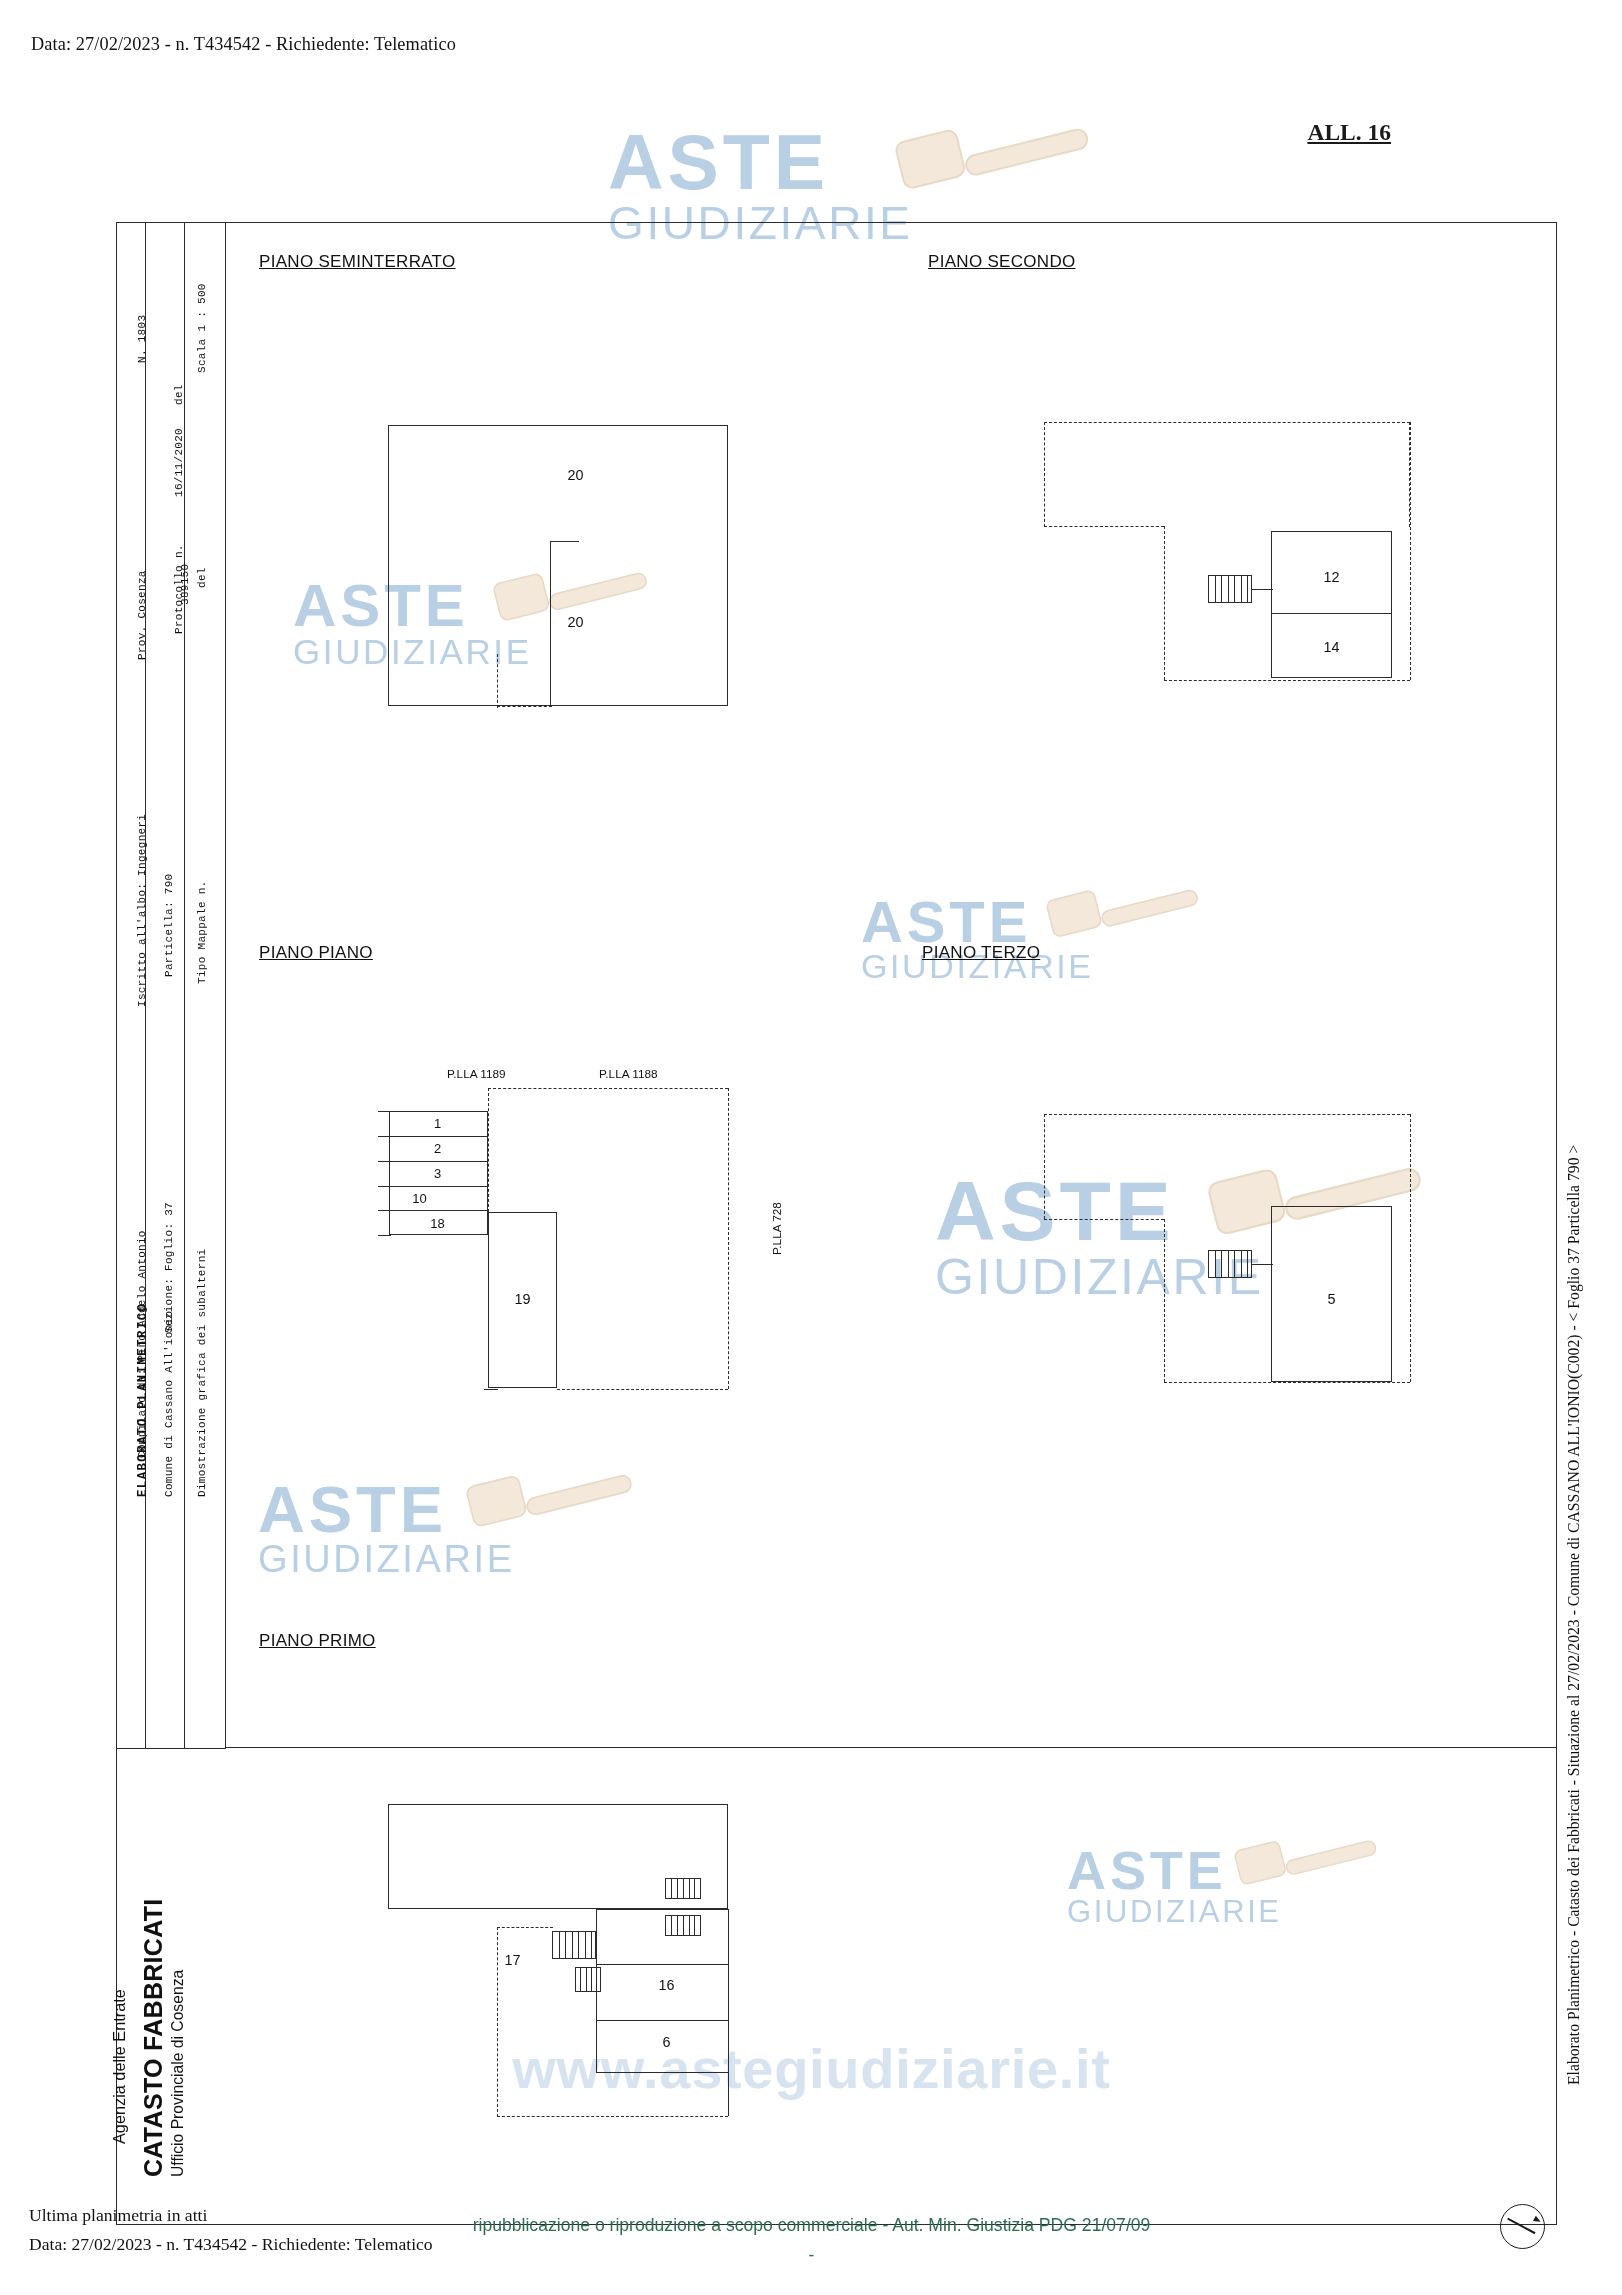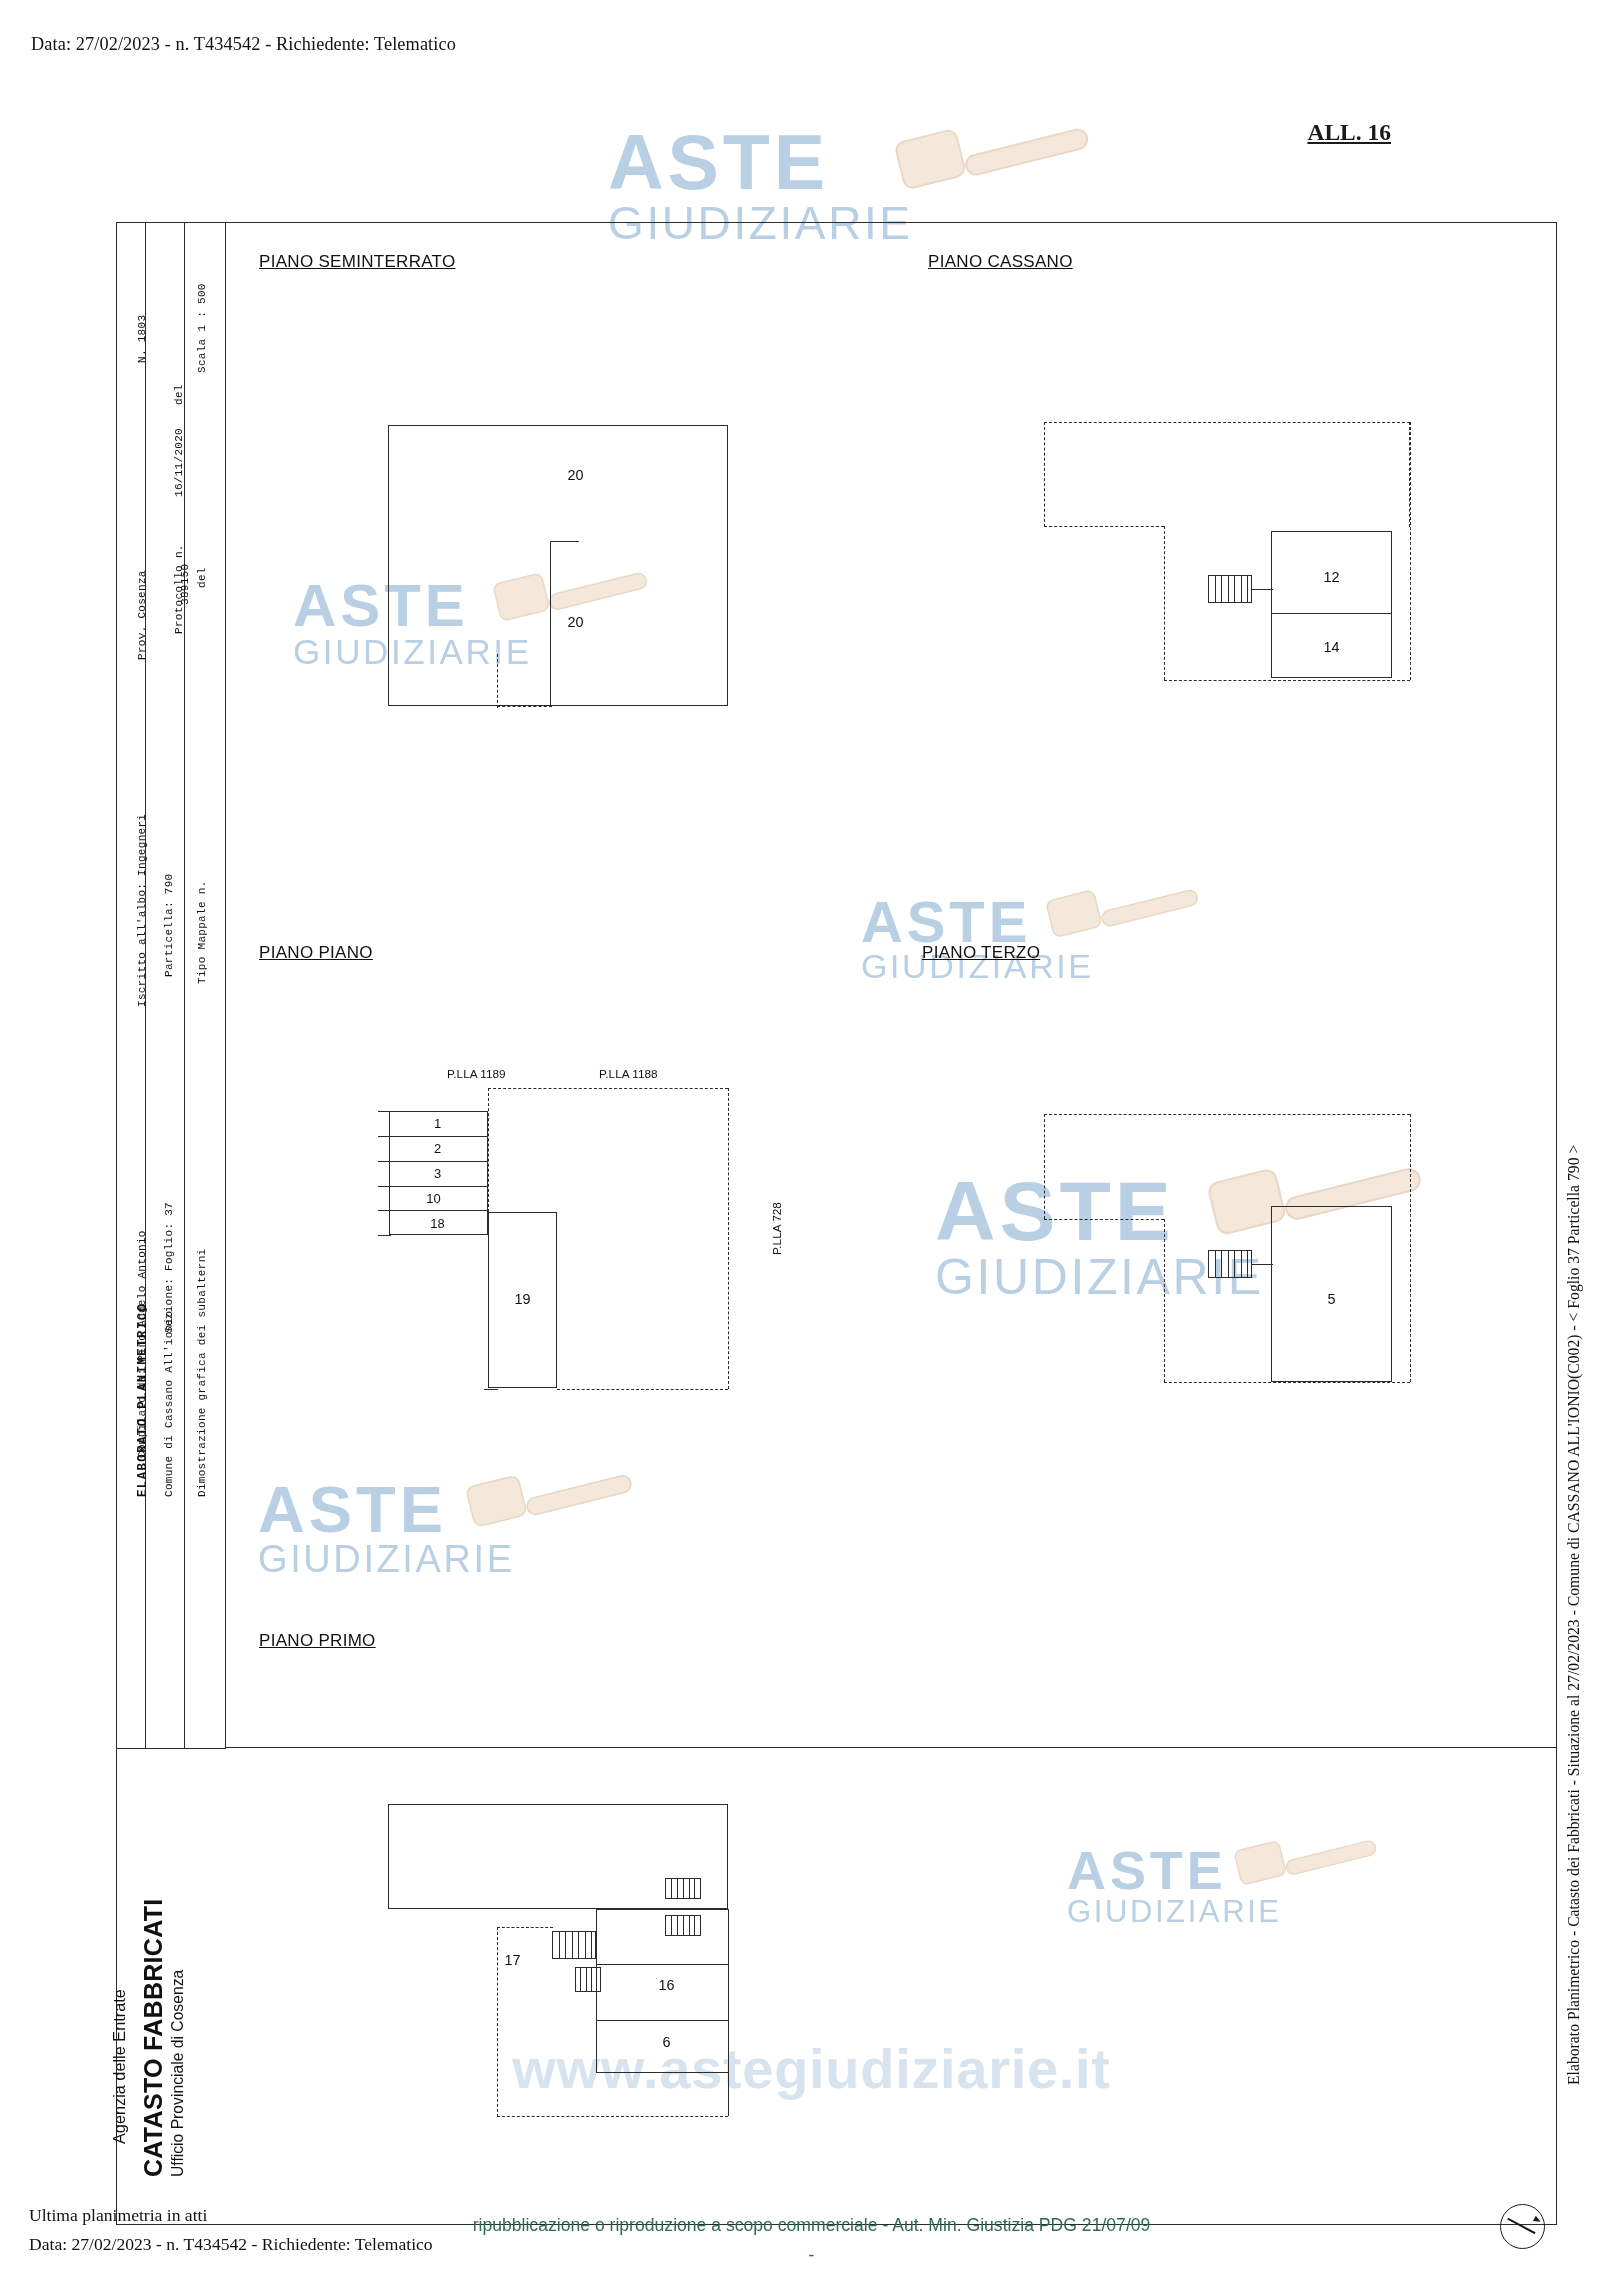--- a/index.html
+++ b/index.html
@@ -392,21 +392,21 @@
   <div class="sect-title" style="left:259px; top:252px;">PIANO SEMINTERRATO</div>
 
   <div class="solid" style="left:388px; top:425px; width:340px; height:281px;"></div>
   <div class="ln ln-v" style="left:550px; top:541px; height:165px;"></div>
   <div class="ln ln-h" style="left:550px; top:541px; width:29px;"></div>
   <div class="ln-dash-h" style="left:497px; top:706px; width:55px;"></div>
   <div class="ln-dash-v" style="left:497px; top:654px; height:54px;"></div>
   <div class="num" style="left:556px; top:467px; width:39px;">20</div>
   <div class="num" style="left:556px; top:614px; width:39px;">20</div>
 
-  <div class="sect-title" style="left:928px; top:252px;">PIANO CASSANO</div>
+  <div class="sect-title" style="left:928px; top:252px;">PIANO SECONDO</div>
 
   <div class="dashed" style="left:1044px; top:422px; width:366px; height:105px; border-bottom:none;"></div>
   <div class="ln-dash-h" style="left:1044px; top:526px; width:120px;"></div>
   <div class="ln-dash-v" style="left:1164px; top:526px; height:154px;"></div>
   <div class="ln-dash-h" style="left:1164px; top:680px; width:246px;"></div>
   <div class="ln-dash-v" style="left:1410px; top:422px; height:258px;"></div>
 
   <div class="solid" style="left:1271px; top:531px; width:121px; height:147px;"></div>
   <div class="ln ln-h" style="left:1271px; top:613px; width:121px;"></div>
   <div class="num" style="left:1312px; top:569px; width:39px;">12</div>
@@ -438,21 +438,21 @@
   <div class="ln ln-h" style="left:378px; top:1111px; width:13px;"></div>
   <div class="ln ln-h" style="left:378px; top:1136px; width:13px;"></div>
   <div class="ln ln-h" style="left:378px; top:1161px; width:13px;"></div>
   <div class="ln ln-h" style="left:378px; top:1186px; width:13px;"></div>
   <div class="ln ln-h" style="left:378px; top:1210px; width:13px;"></div>
   <div class="ln ln-h" style="left:378px; top:1235px; width:13px;"></div>
 
   <div class="num" style="left:418px; top:1116px; width:39px; font-size:13px;">1</div>
   <div class="num" style="left:418px; top:1141px; width:39px; font-size:13px;">2</div>
   <div class="num" style="left:418px; top:1166px; width:39px; font-size:13px;">3</div>
-  <div class="num" style="left:414px; top:1191px; width:39px; font-size:13px;">10</div>
+  <div class="num" style="left:400px; top:1191px; width:39px; font-size:13px;">10</div>
   <div class="num" style="left:418px; top:1216px; width:39px; font-size:13px;">18</div>
 
   <div class="solid" style="left:488px; top:1212px; width:69px; height:176px;"></div>
   <div class="num" style="left:503px; top:1291px; width:39px;">19</div>
   <div class="ln ln-h" style="left:484px; top:1389px; width:14.4px;"></div>
 
   <div class="ln-dash-h" style="left:488px; top:1088px; width:240px;"></div>
   <div class="ln-dash-v" style="left:728px; top:1088px; height:301px;"></div>
   <div class="ln-dash-h" style="left:557px; top:1389px; width:171px;"></div>
   <div class="ln-dash-v" style="left:488px; top:1088px; height:124px;"></div>

